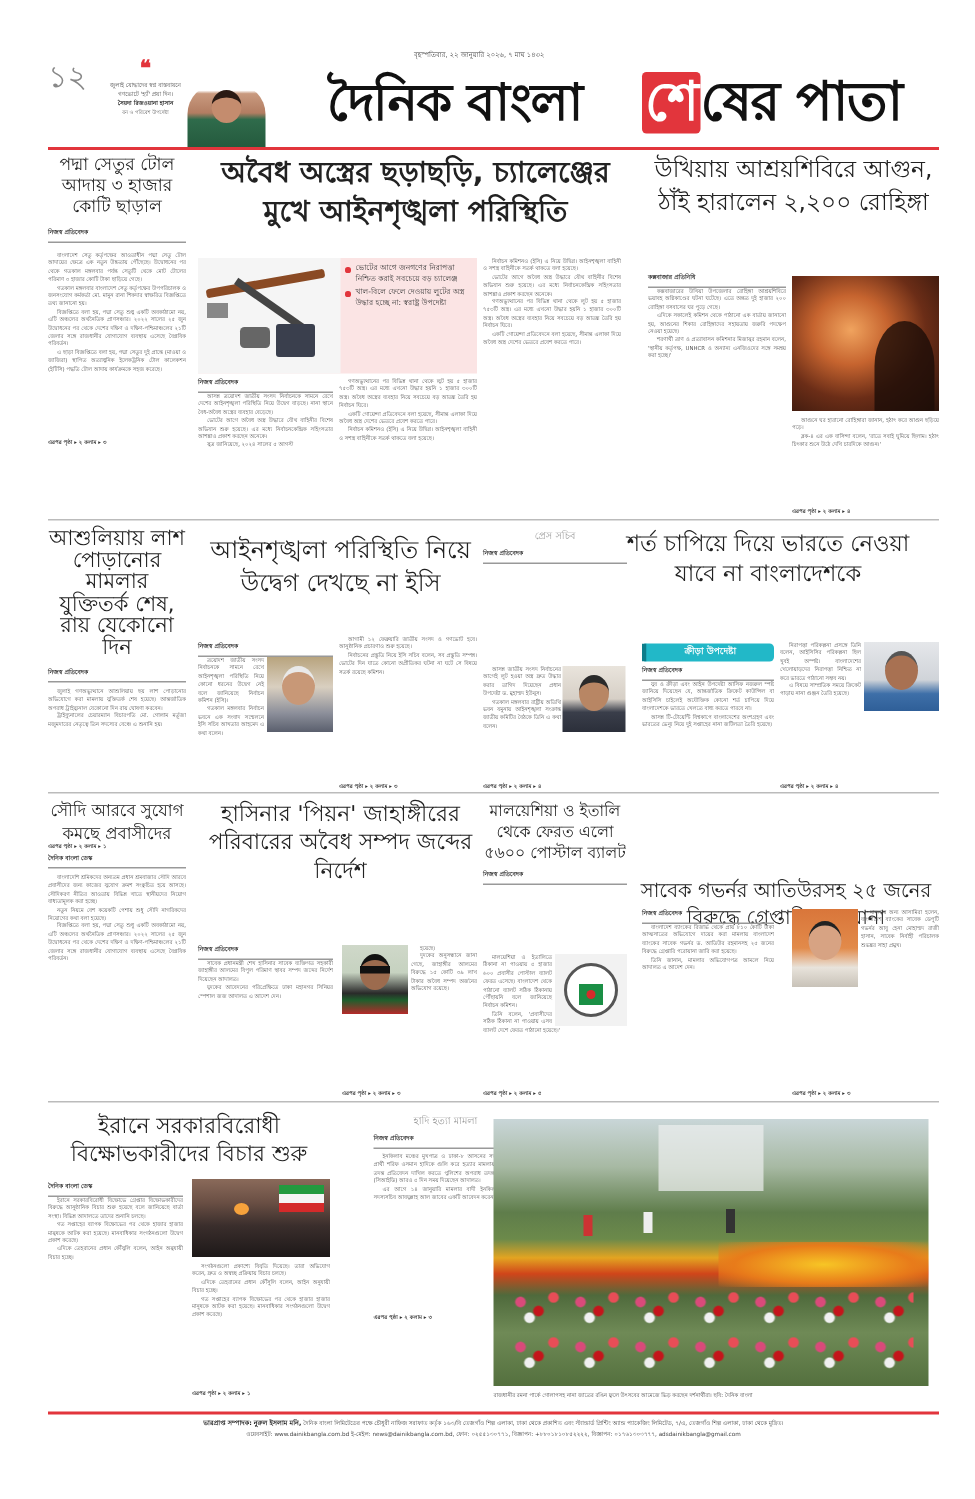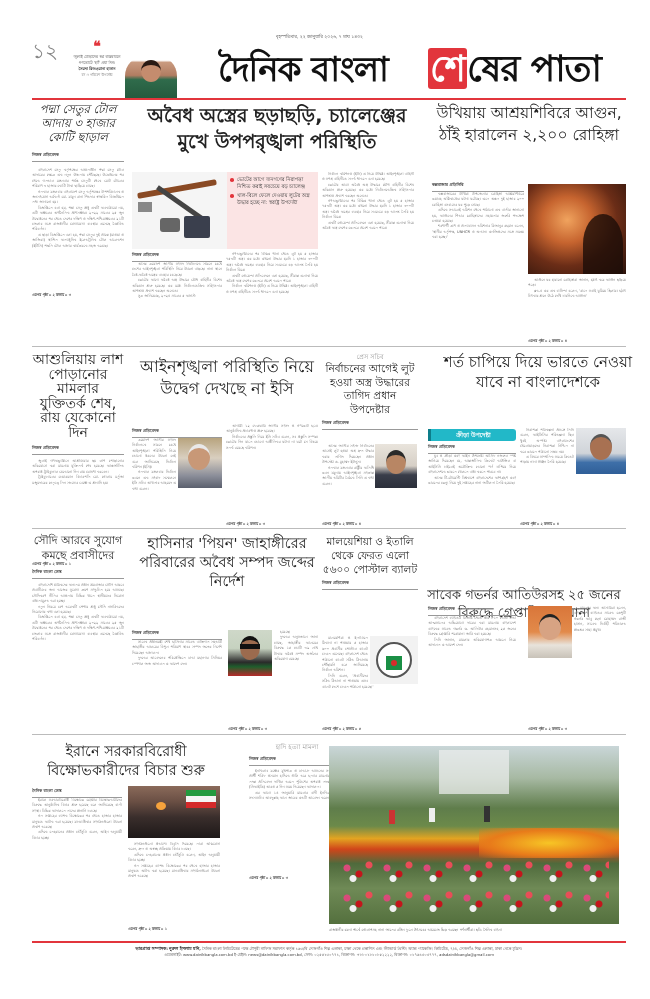--- a/index.html
+++ b/index.html
@@ -36,33 +36,33 @@
 
 <div class="abs" style="left:218px;top:46px;font-size:34px;font-weight:bold;color:#111;font-family:'DejaVu Sans',sans-serif;letter-spacing:-1px;line-height:46px;">দৈনিক বাংলা</div>
 
 <div class="abs" style="left:428px;top:46px;font-size:36px;font-weight:bold;font-family:'DejaVu Sans',sans-serif;line-height:46px;letter-spacing:-1px;">
   <span style="color:#fff;background:#e2353c;padding:0 2px;border-radius:3px;">শে</span><span style="color:#111;">ষের পাতা</span>
 </div>
 
 <div class="red-rule" style="left:32px;top:98px;width:594px;height:1.5px;"></div>
 
 <div class="abs" style="left:32px;top:102px;width:92px;">
-  <div class="hl" style="font-size:11.5px;line-height:14px;padding:0 4px;font-style:italic;">পদ্মা সেতুর টোল আদায় ৩ হাজার কোটি ছাড়াল</div>
+  <div class="hl" style="font-size:11.5px;line-height:14px;padding:0 4px;">পদ্মা সেতুর টোল আদায় ৩ হাজার কোটি ছাড়াল</div>
   <div class="byline" style="margin-top:8px;">নিজস্ব প্রতিবেদক</div>
   <div class="body-text" style="height:122px;margin-top:6px;">
     <p>বাংলাদেশ সেতু কর্তৃপক্ষের আওতাধীন পদ্মা সেতু টোল আদায়ের ক্ষেত্রে এক নতুন উচ্চতায় পৌঁছেছে। উদ্বোধনের পর থেকে গতকাল মঙ্গলবার পর্যন্ত সেতুটি থেকে মোট টোলের পরিমাণ ৩ হাজার কোটি টাকা ছাড়িয়ে গেছে।</p>
     <p>গতকাল মঙ্গলবার বাংলাদেশ সেতু কর্তৃপক্ষের উপপরিচালক ও জনসংযোগ কর্মকর্তা মো. মামুন রানা শিকদার স্বাক্ষরিত বিজ্ঞপ্তিতে তথ্য জানানো হয়।</p>
     <p>বিজ্ঞপ্তিতে বলা হয়, পদ্মা সেতু শুধু একটি অবকাঠামো নয়, এটি অঞ্চলের অর্থনৈতিক প্রাণসঞ্চার। ২০২২ সালের ২৫ জুন উদ্বোধনের পর থেকে দেশের দক্ষিণ ও দক্ষিণ-পশ্চিমাঞ্চলের ২১টি জেলার সঙ্গে রাজধানীর যোগাযোগ ব্যবস্থায় এসেছে বৈপ্লবিক পরিবর্তন।</p>
     <p>এ ছাড়া বিজ্ঞপ্তিতে বলা হয়, পদ্মা সেতুর দুই প্রান্তে (মাওয়া ও জাজিরা) স্থাপিত অত্যাধুনিক ইলেকট্রনিক টোল কালেকশন (ইটিসি) পদ্ধতি টোল আদায় কার্যক্রমকে সহজ করেছে।</p>
   </div>
   <div class="cont">এরপর পৃষ্ঠা ▸ ২ কলাম ▸ ৩</div>
 </div>
 
 <div class="abs" style="left:127px;top:102px;width:300px;">
-  <div class="hl" style="font-size:19px;line-height:26px;font-weight:bold;padding:0 6px;">অবৈধ অস্ত্রের ছড়াছড়ি, চ্যালেঞ্জের মুখে উপপরৃঙ্খলা পরিস্থিতি</div>
+  <div class="hl" style="font-size:19px;line-height:26px;font-weight:bold;padding:0 6px;">অবৈধ অস্ত্রের ছড়াছড়ি, চ্যালেঞ্জের মুখে আইনশৃঙ্খলা পরিস্থিতি</div>
 </div>
 
 <div class="abs" style="left:132px;top:172px;width:186px;height:77px;background:#fbe4e4;">
   <div class="photo" style="left:0;top:0;width:95px;height:77px;background:#f5f5f5;">
     <div style="position:absolute;left:5px;top:14px;width:80px;height:6px;background:#8a4a24;transform:rotate(-10deg);border-radius:2px;"></div>
     <div style="position:absolute;left:20px;top:30px;width:60px;height:5px;background:#444;transform:rotate(35deg);"></div>
     <div style="position:absolute;left:28px;top:46px;width:20px;height:14px;background:#666;border-radius:3px;"></div>
     <div style="position:absolute;left:52px;top:44px;width:26px;height:22px;background:#3a3f4d;border-radius:2px;"></div>
     <div style="position:absolute;left:6px;top:30px;width:14px;height:10px;background:#888;"></div>
   </div>
@@ -145,34 +145,33 @@
   <p>গতকাল মঙ্গলবার নির্বাচন ভবনে এক সংবাদ সম্মেলনে ইসি সচিব আখতার আহমেদ এ কথা বলেন।</p>
 </div>
 <div class="body-text abs" style="left:226px;top:424px;width:92px;height:94px;">
   <p>আগামী ১২ ফেব্রুয়ারি জাতীয় সংসদ ও গণভোট হবে। আনুষ্ঠানিক প্রচারণাও শুরু হয়েছে।</p>
   <p>নির্বাচনের প্রস্তুতি নিয়ে ইসি সচিব বলেন, সব প্রস্তুতি সম্পন্ন। ভোটের দিন যাতে কোনো অপ্রীতিকর ঘটনা না ঘটে সে বিষয়ে সতর্ক রয়েছে কমিশন।</p>
 </div>
 <div class="cont abs" style="left:226px;top:519px;">এরপর পৃষ্ঠা ▸ ২ কলাম ▸ ৩</div>
 
 <div class="abs" style="left:322px;top:352px;width:96px;">
   <div class="kicker" style="font-size:6.5px;line-height:10px;">প্রেস সচিব</div>
-  <div class="hl" style="font-size:10.5px;line-height:13.5px;">নির্বাচনের আগেই লুট হওয়া অস্ত্র উদ্ধারের তাগিদ প্রধান উপদেষ্টার</div>
   <div class="byline" style="margin-top:4px;">নিজস্ব প্রতিবেদক</div>
 </div>
 <div class="photo" style="left:375px;top:444px;width:42px;height:44px;background:linear-gradient(180deg,#e9e4dc 0%,#d6cfc6 50%,#3a3e4a 70%,#2b2f3a 100%);">
   <div style="position:absolute;left:11px;top:6px;width:20px;height:24px;border-radius:50%;background:#b88664;border-top:5px solid #2a2a2a;"></div>
 </div>
 <div class="body-text abs" style="left:322px;top:444px;width:96px;height:72px;">
   <div style="float:right;width:44px;height:44px;"></div>
   <p>আসন্ন জাতীয় সংসদ নির্বাচনের আগেই লুট হওয়া অস্ত্র দ্রুত উদ্ধার করার তাগিদ দিয়েছেন প্রধান উপদেষ্টা ড. মুহাম্মদ ইউনূস।</p>
   <p>গতকাল মঙ্গলবার রাষ্ট্রীয় অতিথি ভবন যমুনায় আইনশৃঙ্খলা সংক্রান্ত জাতীয় কমিটির বৈঠকে তিনি এ কথা বলেন।</p>
 </div>
 <div class="cont abs" style="left:322px;top:519px;">এরপর পৃষ্ঠা ▸ ২ কলাম ▸ ৪</div>
 
-<div class="abs" style="left:436px;top:352px;width:204px;">
+<div class="abs" style="left:410px;top:352px;width:204px;">
   <div class="hl" style="font-size:15px;line-height:20px;padding:0 4px;">শর্ত চাপিয়ে দিয়ে ভারতে নেওয়া যাবে না বাংলাদেশকে</div>
 </div>
 <div class="abs" style="left:428px;top:429px;width:88px;height:12px;background:#22b8c8;border-left:3px solid #0d7d8a;border-radius:0 3px 3px 0;">
   <div style="color:#fff;font-family:'DejaVu Sans',sans-serif;font-size:6px;line-height:12px;text-align:center;font-weight:bold;">ক্রীড়া উপদেষ্টা</div>
 </div>
 <div class="abs" style="left:428px;top:444px;width:88px;">
   <div class="byline">নিজস্ব প্রতিবেদক</div>
 </div>
 <div class="body-text abs" style="left:428px;top:454px;width:88px;height:64px;">
   <p>যুব ও ক্রীড়া এবং আইন উপদেষ্টা আসিফ নজরুল স্পষ্ট জানিয়ে দিয়েছেন যে, আন্তর্জাতিক ক্রিকেট কাউন্সিল বা আইসিসি চাইলেই অযৌক্তিক কোনো শর্ত চাপিয়ে দিয়ে বাংলাদেশকে ভারতে খেলতে বাধ্য করতে পারবে না।</p>

